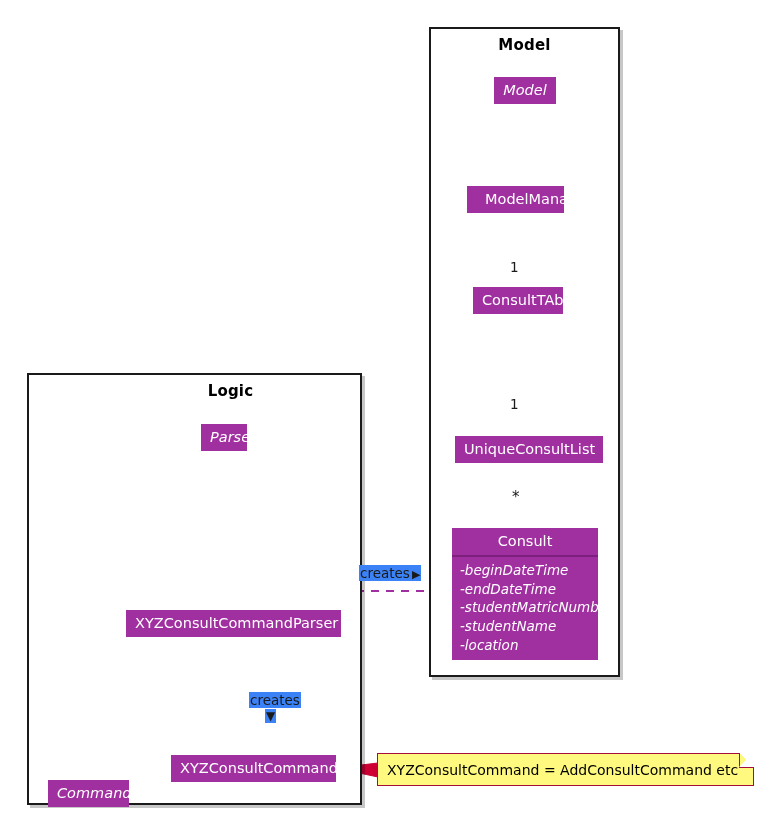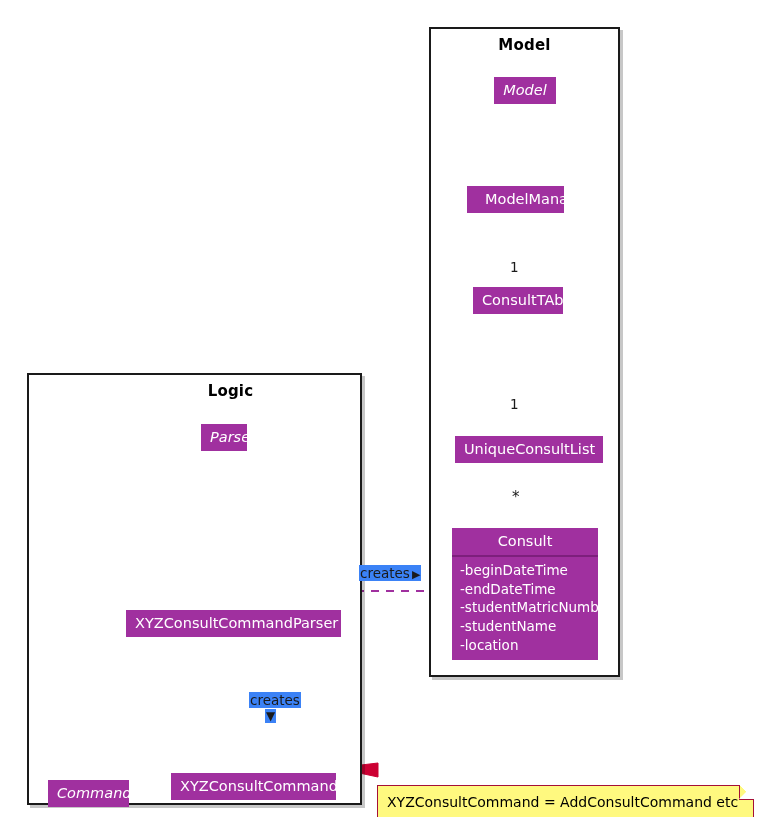--- a/index.html
+++ b/index.html
@@ -64,21 +64,21 @@
     background: #7d1f7c;
     width: 100%;
   }
   .cls .attrs {
     display: block;
     text-align: left;
     padding: 4px 8px 6px 8px;
     font-size: 13.5px;
     line-height: 1.38;
   }
-  .cls .attrs .attr { display: block; white-space: nowrap; }
+  .cls .attrs .attr { display: block; white-space: nowrap; font-style: italic; }
 
   
   svg.wires {
     position: absolute;
     left: 0; top: 0;
     width: 780px;
     height: 817px;
     overflow: visible;
     pointer-events: none;
   }
@@ -104,21 +104,20 @@
     position: absolute;
     background: #FFF97F;
     border: 1.6px solid #A50F37;
     box-sizing: border-box;
     font-size: 14px;
     color: #000000;
     white-space: nowrap;
     display: flex;
     align-items: center;
     padding-left: 9px;
-    margin-top: 32px;
   }
   .note-fold {
     position: absolute;
     right: -1px;
     top: -1px;
     width: 14px;
     height: 14px;
     background:
       linear-gradient(to bottom left, #ffffff 50%, rgba(0,0,0,0) 50.5%);
     border-left: 1.6px solid #A50F37;
@@ -252,21 +251,21 @@
 
   <div class="creates-label" style="left:249px; top:692px;">
     <span>creates</span>
   </div>
   <div class="creates-label" style="left:265px; top:709px; font-size:12px;">▼</div>
 
   <div class="cls abstract" style="left:48px; top:780px; width:81px;">
     <span class="name">Command</span>
   </div>
 
-  <div class="cls" style="left:171px; top:773px; width:165px;">
+  <div class="cls" style="left:171px; top:755px; width:165px;">
     <span class="name">XYZConsultCommand</span>
   </div>
 
   <div class="note" style="left:377px; top:753px; width:377px; height:33px;">
     <span>XYZConsultCommand = AddConsultCommand etc</span>
     <span class="note-fold"></span>
   </div>
 
 </div>
 

